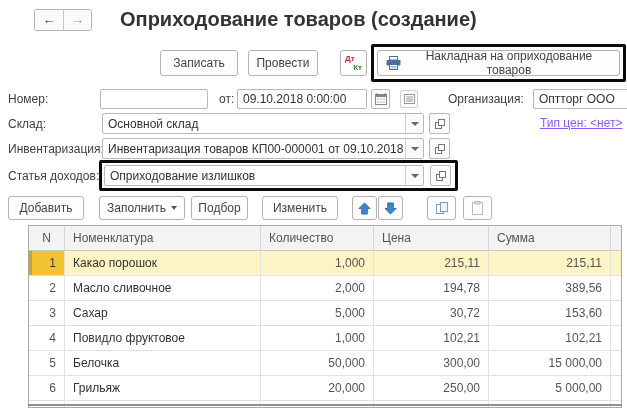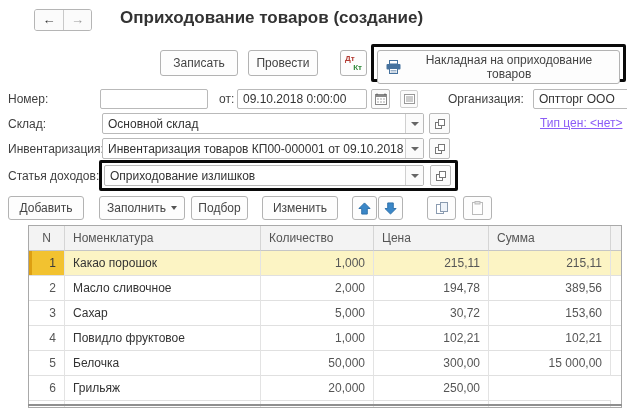--- a/index.html
+++ b/index.html
@@ -3,31 +3,31 @@
 <meta charset="utf-8">
 <style>
   html,body{margin:0;padding:0;background:#fff;}
   .page{position:relative;width:627px;height:408px;overflow:hidden;background:#fff;
         font-family:"Liberation Sans","DejaVu Sans",sans-serif;font-size:12px;color:#333;}
   .abs{position:absolute;}
   
   .navgrp{left:34px;top:9px;display:flex;border:1px solid #b5b5b5;border-radius:3px;overflow:hidden;background:#fbfbfb;}
   .navbtn{width:28px;height:20px;border:none;background:#fbfbfb;font-size:13px;font-weight:bold;color:#333;cursor:pointer;padding:0;line-height:20px;}
   .navbtn+.navbtn{border-left:1px solid #c9c9c9;color:#9a9a9a;}
-  .title{left:120px;top:8px;font-size:17px;font-weight:700;color:#333;}
+  .title{left:120px;top:8px;font-size:20px;font-weight:700;color:#333;}
   
   .btn{box-sizing:border-box;border:1px solid #b3b3b3;border-radius:3px;background:#fdfdfd;
        color:#444;font-size:12px;display:flex;align-items:center;justify-content:center;cursor:pointer;
        font-family:inherit;padding:0 6px;}
   .btn-yellow{background:#ffd200;border-color:#c9b43a;font-weight:700;color:#2b2b2b;}
   .dtkt{position:relative;padding:0;}
   .dtkt .dt{position:absolute;left:4px;top:3px;font-size:8px;font-weight:700;color:#b23a32;text-align:right;}
   .dtkt .kt{position:absolute;right:4px;bottom:3px;font-size:8px;font-weight:700;color:#2f8a3a;}
   .annot{border:3px solid #0a0a0a;border-radius:2px;background:transparent;}
-  .printbtn{gap:6px;justify-content:flex-start;padding:16px 8px;}
+  .printbtn{gap:6px;justify-content:flex-start;padding:8px 8px;}
   
   .flabel{color:#3f3f3f;}
   .field{box-sizing:border-box;border:1px solid #b9b9b9;border-radius:2px;background:#fff;padding:0 5px;
          font-family:inherit;font-size:12px;color:#333;display:flex;align-items:center;white-space:nowrap;overflow:hidden;}
   input.field{padding:0 5px;}
   .combo{box-sizing:border-box;border:1px solid #b9b9b9;border-radius:2px;background:#fff;display:flex;align-items:stretch;overflow:hidden;}
   .combo .cval{flex:1;padding:0 5px;display:flex;align-items:center;white-space:nowrap;overflow:hidden;color:#333;}
   .combo .cdd{width:17px;border-left:1px solid #d0d0d0;display:flex;align-items:center;justify-content:center;cursor:pointer;background:#fbfbfb;}
   .tri{width:0;height:0;border-left:4px solid transparent;border-right:4px solid transparent;border-top:4px solid #666;}
   .sqbtn{box-sizing:border-box;border:1px solid #b9b9b9;border-radius:2px;background:#fbfbfb;display:flex;align-items:center;justify-content:center;cursor:pointer;padding:0;}
@@ -253,20 +253,21 @@
           <div class="cell cnum">50,000</div>
           <div class="cell cnum">300,00</div>
           <div class="cell cnum">15 000,00</div>
           <div class="cell csliver"></div>
         </div>
         <div class="trow">
           <div class="cell cn">6</div>
           <div class="cell cname">Грильяж</div>
           <div class="cell cnum">20,000</div>
           <div class="cell cnum">250,00</div>
+          <div class="cell cnum">5 000,00</div>
           <div class="cell csliver"></div>
         </div>
         <div class="trow">
           <div class="cell cn">7</div>
           <div class="cell cname">Мишка</div>
           <div class="cell cnum">40,000</div>
           <div class="cell cnum">400,00</div>
           <div class="cell cnum">16 000,00</div>
           <div class="cell csliver"></div>
         </div>

